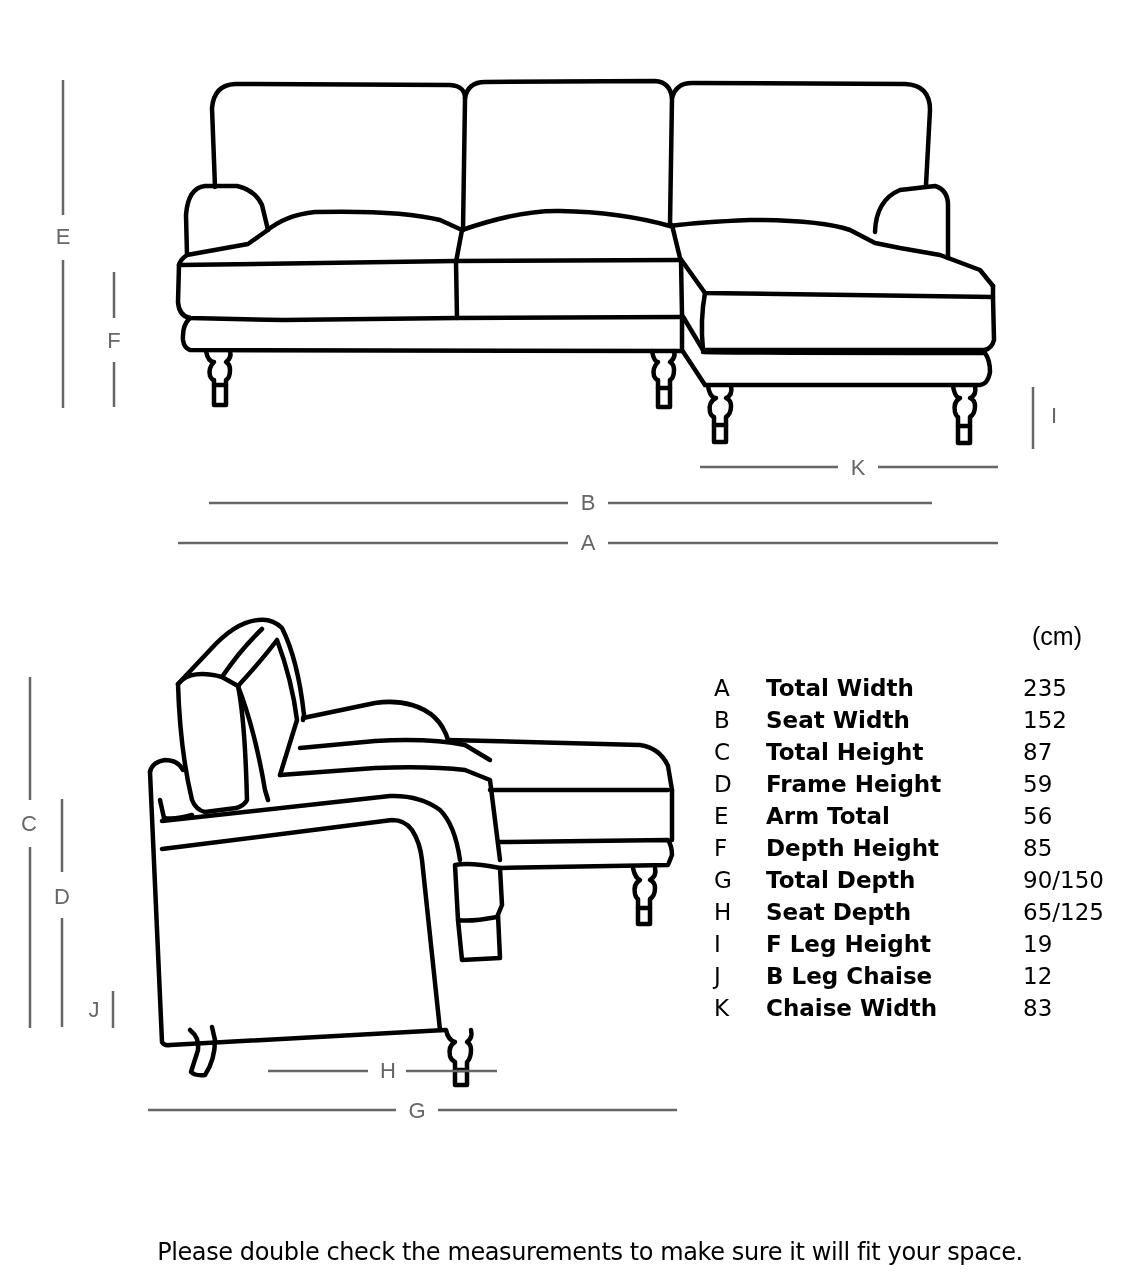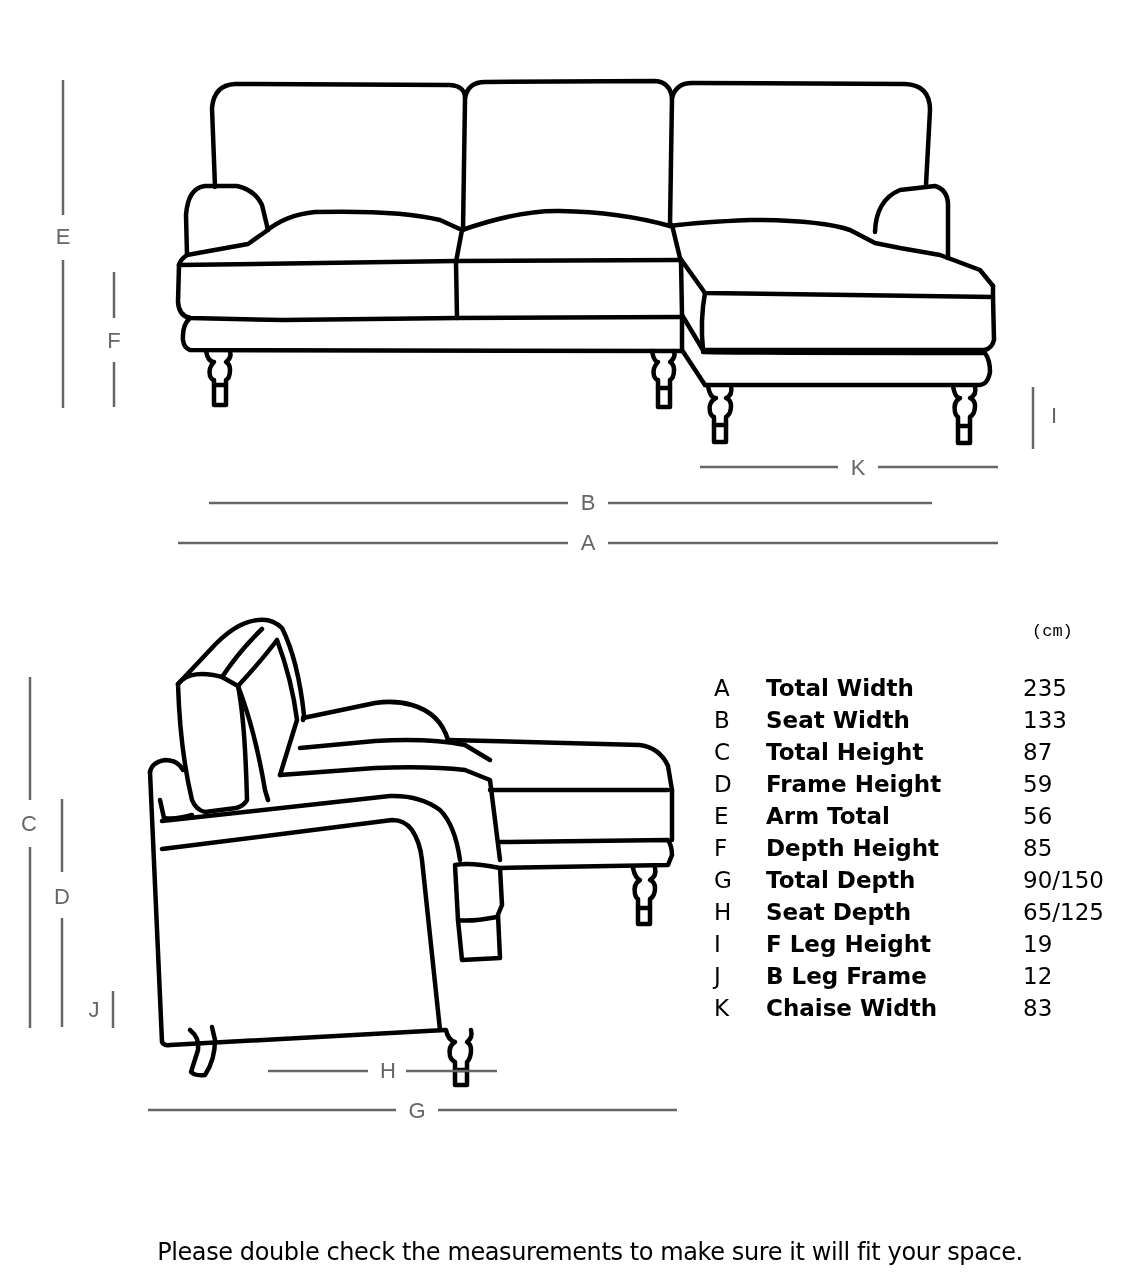--- a/index.html
+++ b/index.html
@@ -2,21 +2,21 @@
 <html><head>
 <meta charset="utf-8">
 <style>
   html, body { margin: 0; padding: 0; background: #ffffff; }
   body { width: 1146px; height: 1282px; position: relative; overflow: hidden;
          font-family: "DejaVu Sans", sans-serif; color: #000; }
   svg.art { position: absolute; left: 0; top: 0; }
   .sofa path, .sofa line, .sofa rect, .sofa ellipse { fill: none; stroke: #000; stroke-width: 4.5; stroke-linecap: round; stroke-linejoin: round; }
   .dim line { stroke: #666; stroke-width: 2.5; }
   .dimlabel { position: absolute; color: #666; font-family: "Liberation Sans", sans-serif; font-size: 22px; line-height: 1; transform: translate(-50%, -50%); }
-  .unit { position: absolute; left: 1032px; top: 622px; font-size: 17px; font-family: Liberation Mono, monospace; }
+  .unit { position: absolute; left: 1032px; top: 622px; font-size: 25px; font-family: Liberation Sans, sans-serif; }
   .spec-table { position: absolute; left: 714px; top: 672px; }
   .spec-row { position: relative; height: 32px; font-size: 23px; line-height: 32px; white-space: nowrap; }
   .spec-row .k { position: absolute; left: 0; }
   .spec-row .n { position: absolute; left: 52px; font-weight: bold; }
   .spec-row .v { position: absolute; left: 309px; }
   .footer { position: absolute; left: 0; width: 1180px; top: 1238px; text-align: center; font-size: 24px; letter-spacing: -0.4px; }
 </style>
 </head>
 <body>
 
@@ -146,21 +146,21 @@
 <div class="unit">(cm)</div>
 <div class="spec-table">
   <div class="spec-row">
       <span class="k">A</span>
       <span class="n">Total Width</span>
       <span class="v">235</span>
     </div>
   <div class="spec-row">
       <span class="k">B</span>
       <span class="n">Seat Width</span>
-      <span class="v">133</span>
+      <span class="v">152</span>
     </div>
   <div class="spec-row">
       <span class="k">C</span>
       <span class="n">Total Height</span>
       <span class="v">87</span>
     </div>
   <div class="spec-row">
       <span class="k">D</span>
       <span class="n">Frame Height</span>
       <span class="v">59</span>
@@ -185,21 +185,21 @@
       <span class="n">Seat Depth</span>
       <span class="v">65/125</span>
     </div>
   <div class="spec-row">
       <span class="k">I</span>
       <span class="n">F Leg Height</span>
       <span class="v">19</span>
     </div>
   <div class="spec-row">
       <span class="k">J</span>
-      <span class="n">B Leg Frame</span>
+      <span class="n">B Leg Chaise</span>
       <span class="v">12</span>
     </div>
   <div class="spec-row">
       <span class="k">K</span>
       <span class="n">Chaise Width</span>
       <span class="v">83</span>
     </div>
 </div>
 
 <div class="footer">Please double check the measurements to make sure it will fit your space.</div>

